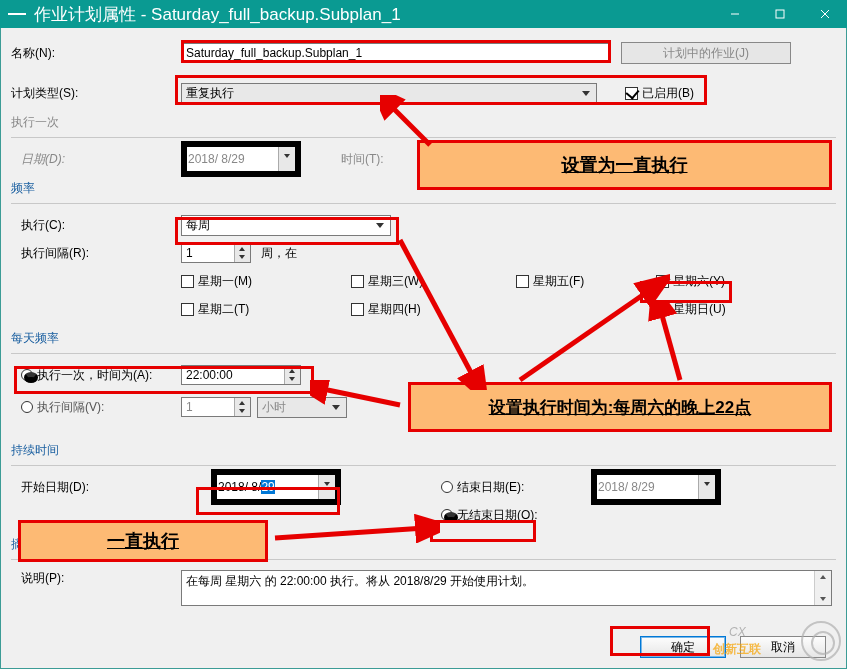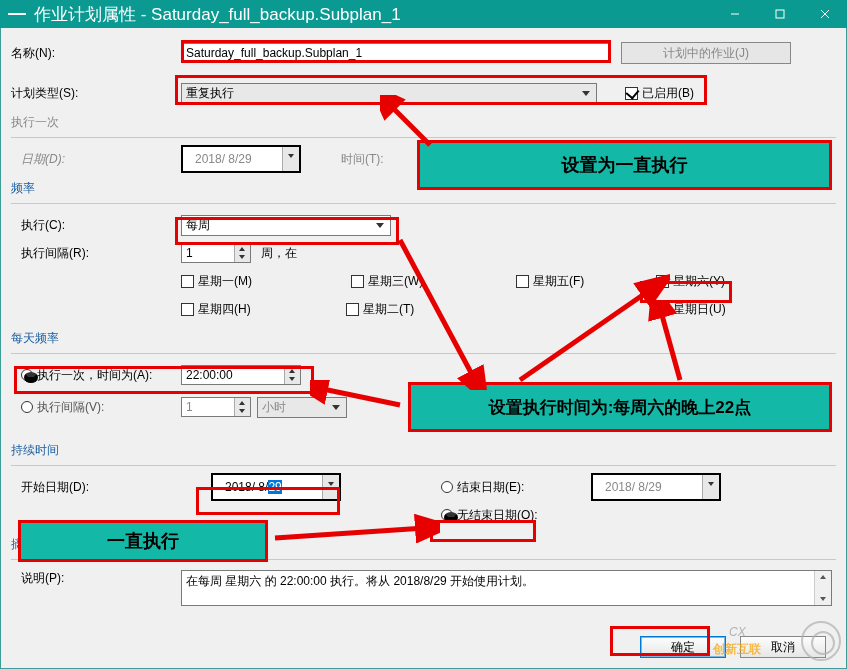--- a/index.html
+++ b/index.html
@@ -34,33 +34,33 @@
   .chk .box { width: 13px; height: 13px; border: 1px solid #333; background: #fff; position: relative; }
   .chk .box.checked::after { content:""; position:absolute; left:2px; top:-1px; width:7px; height:9px; border-right:2px solid #000; border-bottom:2px solid #000; transform: rotate(40deg);}
   .rad { display: inline-flex; align-items: center; gap: 4px; }
   .rad .circ { width: 12px; height: 12px; border: 1px solid #333; border-radius: 50%; background: #fff; position: relative; }
   .rad .circ.sel::after { content:""; position:absolute; left:2px; top:2px; width:6px; height:6px; background:#000; border-radius:50%; }
 
   .btn { height: 22px; border: 1px solid #888; background: linear-gradient(#fdfdfd,#e6e6e6); display: inline-flex; align-items: center; justify-content: center; font-size: 12px; }
   .btn.disabled { color: #888; background: #e6e6e6; }
   .btn.primary { border: 1px solid #0078d7; box-shadow: inset 0 0 0 1px #79b7e7; }
 
-  .datebox { height: 28px; border: 2px solid #000000; background: #fff; display: flex; align-items: center; padding-left: 12px; position: relative; }
+  .datebox { height: 36px; border: 6px solid #000000; background: #fff; display: flex; align-items: center; padding-left: 1px; position: relative; }
   .datebox.disabled { color: #888; }
   .datebox .drop { position:absolute; right:0; top:0; bottom:0; width:17px; border-left:1px solid #aaa; background:#e8e8e8; }
   .datebox .drop::after { content:""; position:absolute; left:5px; top:7px; border-left:3px solid transparent; border-right:3px solid transparent; border-top:4px solid #333;}
 
   .textarea { border: 1px solid #7a7a7a; background: #fff; height: 36px; padding: 2px 4px; position: relative; }
   .scrollspin { position:absolute; right:0; top:0; bottom:0; width:17px; border-left:1px solid #ccc; background:#f0f0f0;}
   .scrollspin::before{content:"";position:absolute;left:5px;top:4px;border-left:3px solid transparent;border-right:3px solid transparent;border-bottom:4px solid #555;}
   .scrollspin::after{content:"";position:absolute;left:5px;bottom:4px;border-left:3px solid transparent;border-right:3px solid transparent;border-top:4px solid #555;}
 
   
   .redbox { position: absolute; border: 3px solid #e60000; pointer-events: none; }
-  .callout { position: absolute; background: #14b8a6; border: 3px solid #e60000; display: flex; align-items: center; justify-content: center; font-size: 18px; font-weight: bold; color: #000; }
+  .callout { position: absolute; background: #fdba74; border: 3px solid #e60000; display: flex; align-items: center; justify-content: center; font-size: 18px; font-weight: bold; color: #000; text-decoration: underline; }
 
   svg.arrow { position: absolute; pointer-events: none; }
 
   .watermark { position:absolute; right:4px; bottom:4px; width:130px; height:46px; opacity:0.7; pointer-events:none;}
   .watermark .ring{position:absolute; right:2px; top:2px; width:40px; height:40px; border:2px solid #b0b0b0; border-radius:50%;}
   .watermark .ring::after{content:"";position:absolute;left:8px;top:8px;width:20px;height:20px;border:2px solid #b0b0b0;border-radius:50%;}
   .watermark .txt1{position:absolute; left:0; top:6px; color:#999; font-size:12px; font-style:italic;margin-left:16px;}
   .watermark .txt2{position:absolute; left:0; top:22px; color:#f7a300; font-size:12px; font-weight:bold;}
 </style>
 </head>
@@ -151,27 +151,27 @@
   <label class="chk" style="width:140px;">
           <span class="box"></span>
           <span>星期五(F)</span>
         </label>
   <label class="chk">
           <span class="box checked"></span>
           <span>星期六(Y)</span>
         </label>
 </div>
 <div style="display:flex; margin-left:170px; gap:0; height:22px; align-items:center; margin-top:6px;">
+  <label class="chk" style="width:170px;">
+          <span class="box"></span>
+          <span>星期二(T)</span>
+        </label>
   <label class="chk" style="width:165px;">
           <span class="box"></span>
           <span>星期四(H)</span>
-        </label>
-  <label class="chk" style="width:170px;">
-          <span class="box"></span>
-          <span>星期二(T)</span>
         </label>
   <div style="width:140px;"></div>
   <label class="chk">
           <span class="box"></span>
           <span>星期日(U)</span>
         </label>
 </div>
 
 <div class="sectitle">每天频率</div>
 <div class="hr"></div>

